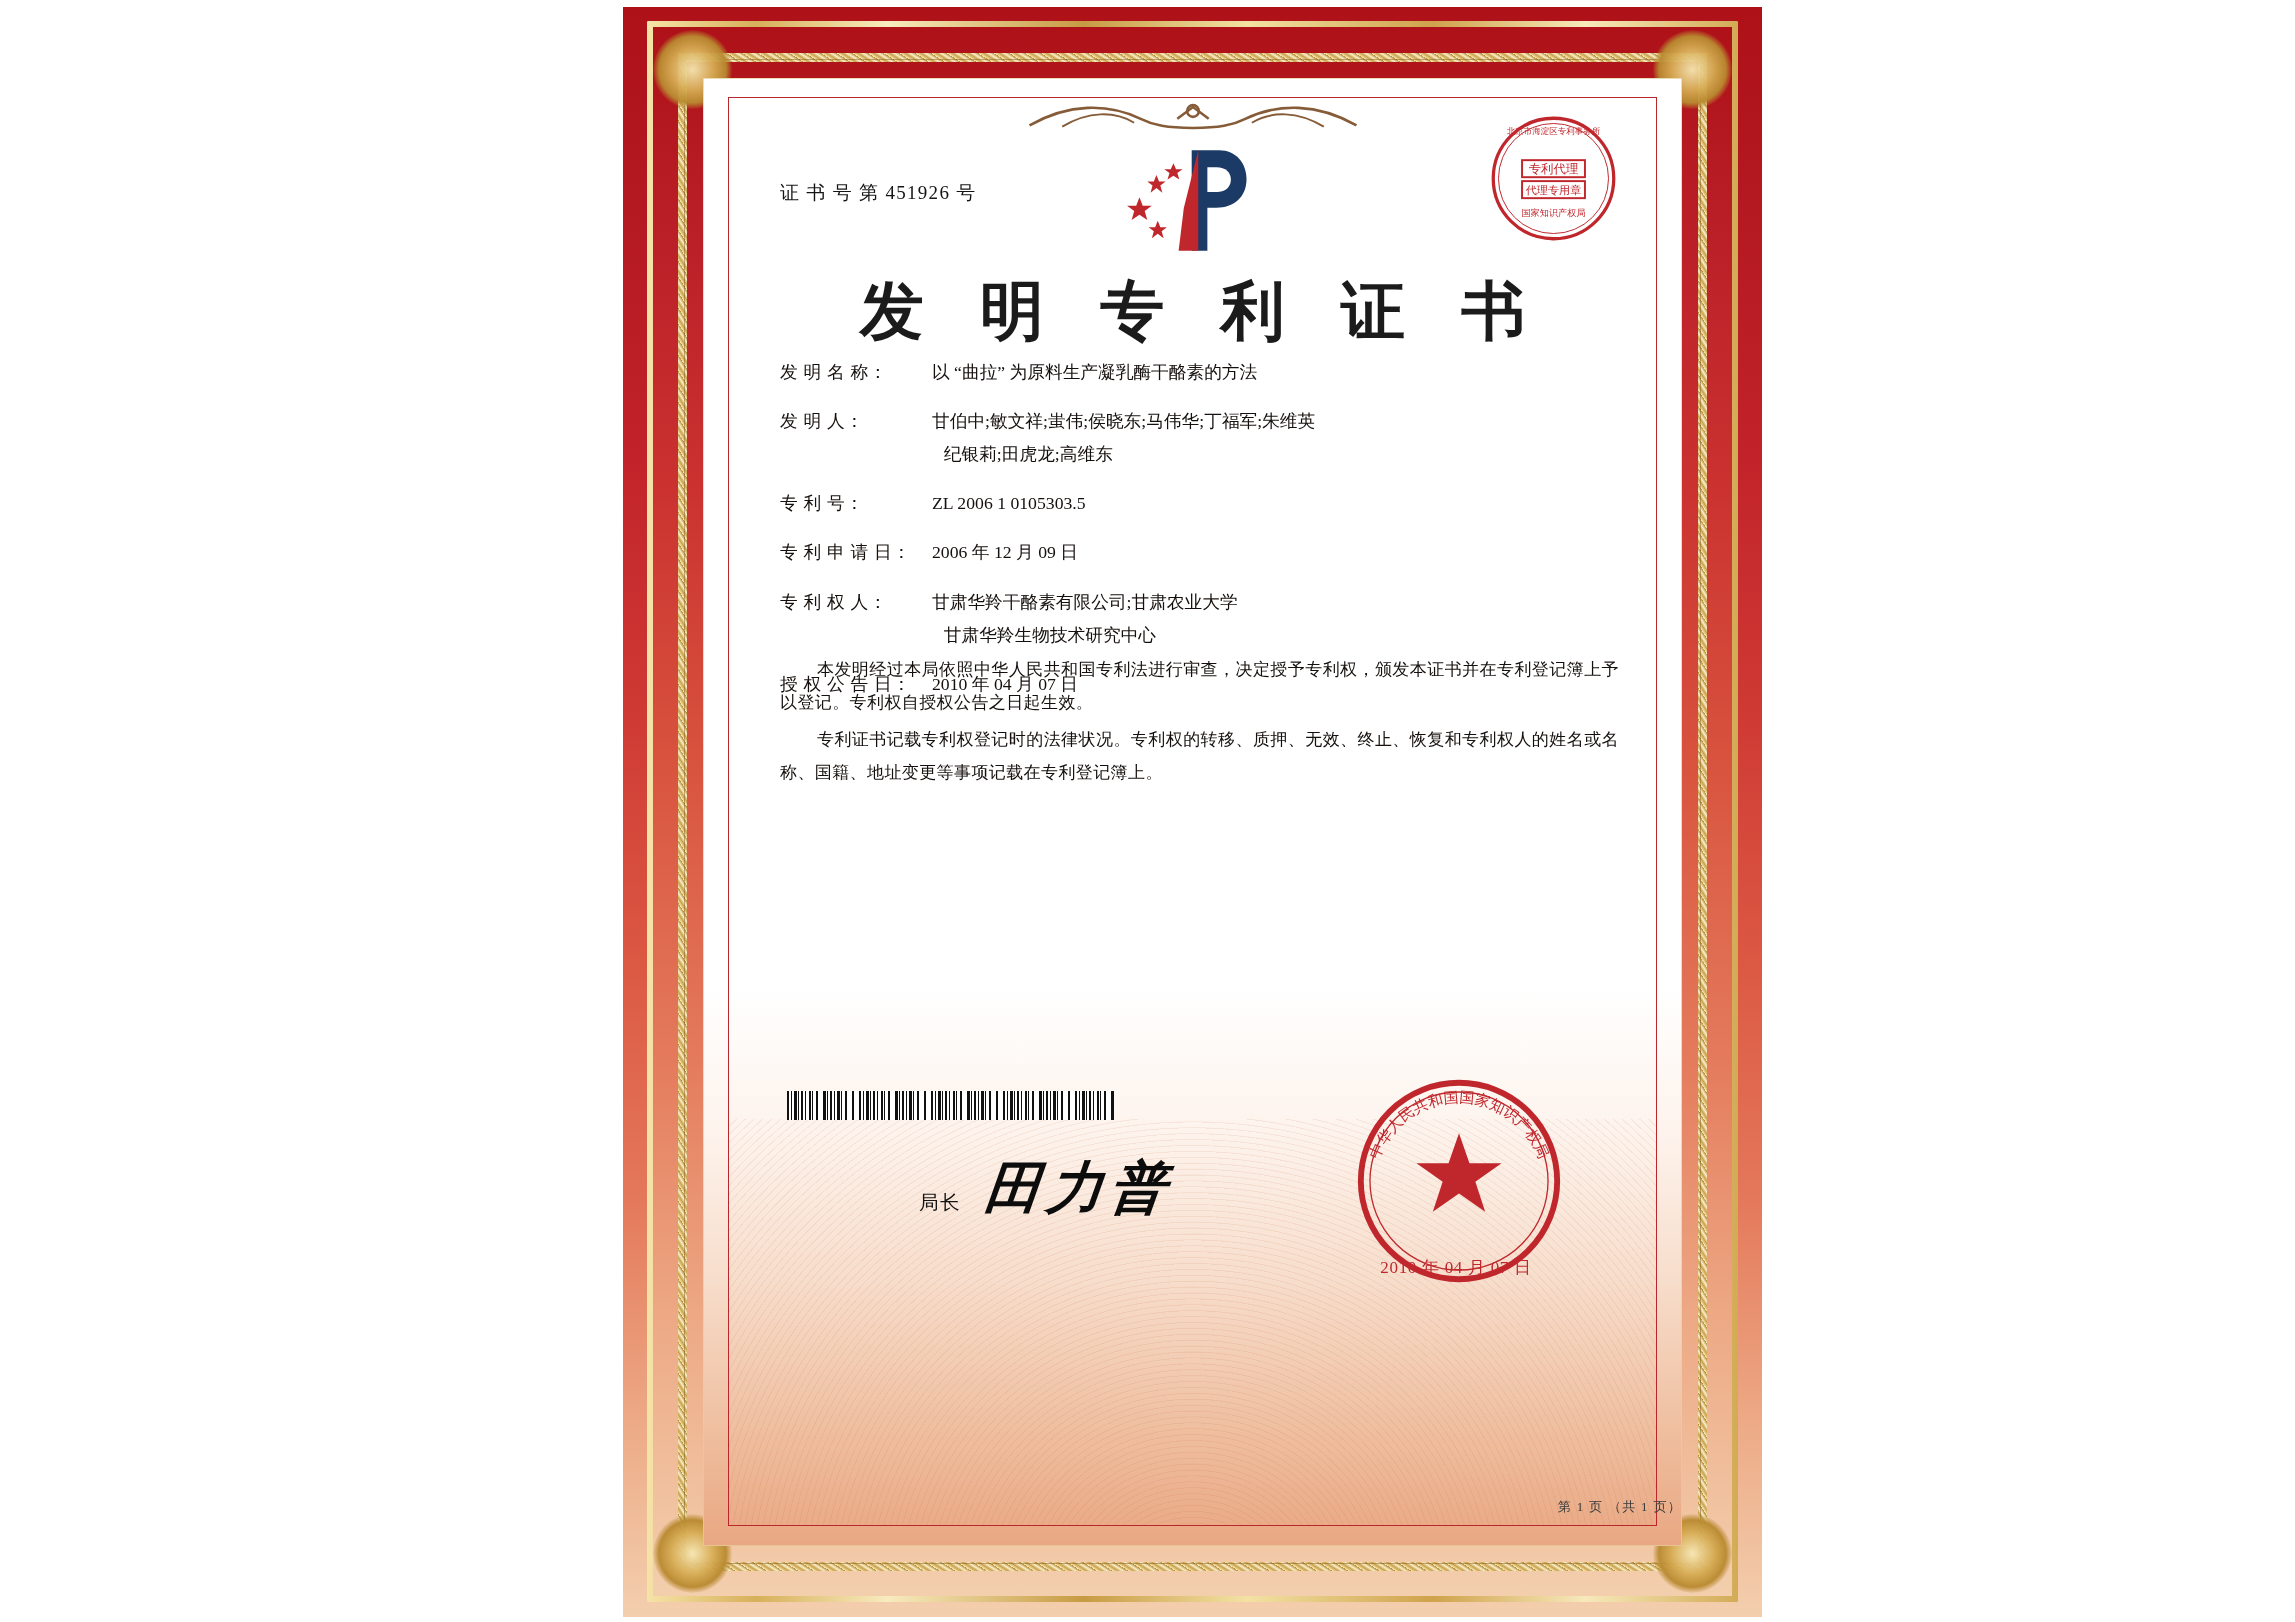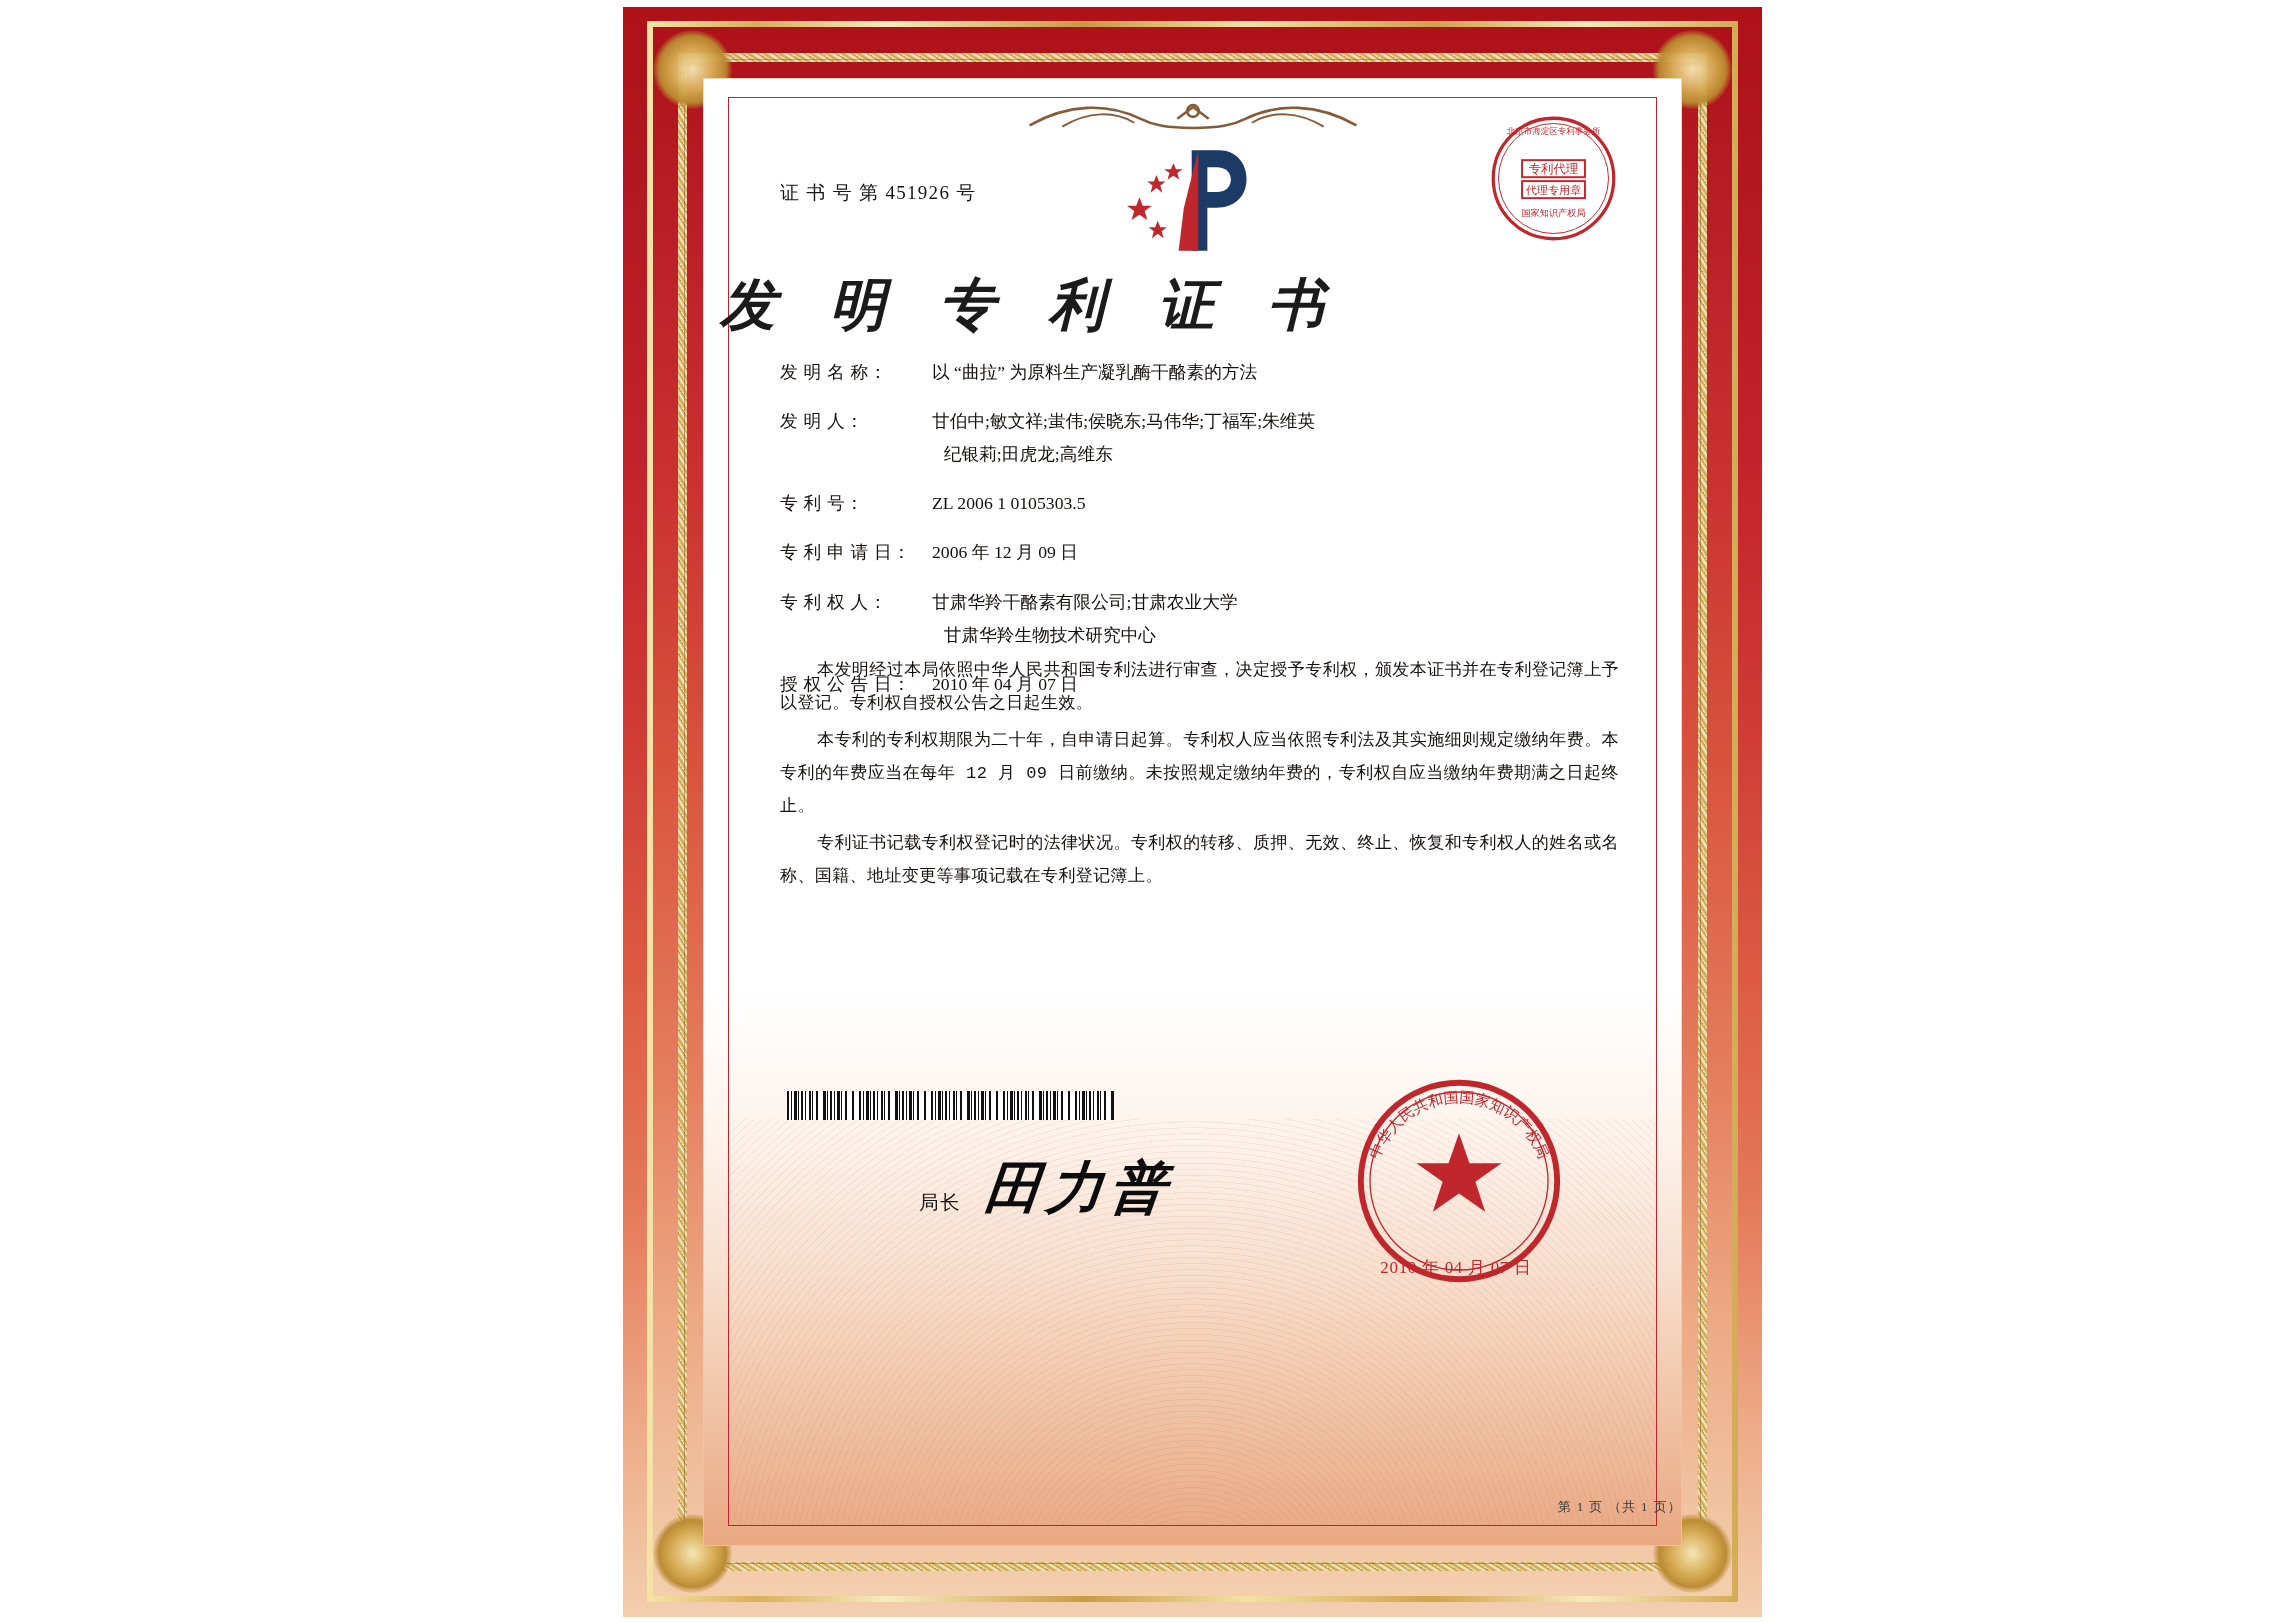--- a/index.html
+++ b/index.html
@@ -140,27 +140,27 @@
     top: 67px;
     width: 144px;
     height: 111px;
   }
 
   
   .title {
     position: absolute;
     left: 0; right: 0;
     top: 190px;
+    text-align: center;
     font-family: "DejaVu Serif", serif;
-    font-size: 56px;
+    font-size: 64px;
     font-weight: 700;
     letter-spacing: 17px;
     text-indent: 17px;
     color: #1b1b1b;
-    font-style: italic;
   }
 
   
   .fields {
     position: absolute;
     left: 77px;
     right: 63px;
     top: 281px;
   }
   .row {
@@ -371,21 +371,20 @@
 
         <div class="row tight">
           <div class="lbl">授 权 公 告 日：</div>
           <div class="val">2010 年 04 月 07 日</div>
         </div>
 
       </div>
 
       <div class="body">
         <p>本发明经过本局依照中华人民共和国专利法进行审查，决定授予专利权，颁发本证书并在专利登记簿上予以登记。专利权自授权公告之日起生效。</p>
-        <p>本专利的专利权期限为二十年，自申请日起算。专利权人应当依照专利法及其实施细则规定缴纳年费。本专利的年费应当在每年 12 月 09 日前缴纳。未按照规定缴纳年费的，专利权自应当缴纳年费期满之日起终止。</p>
         <p>专利证书记载专利权登记时的法律状况。专利权的转移、质押、无效、终止、恢复和专利权人的姓名或名称、国籍、地址变更等事项记载在专利登记簿上。</p>
       </div>
 
       <div class="barcode"></div>
 
       <div class="sig-wrap">
         <div class="sig-label">局长</div>
         <div class="sig-name">田力普</div>
       </div>
 

